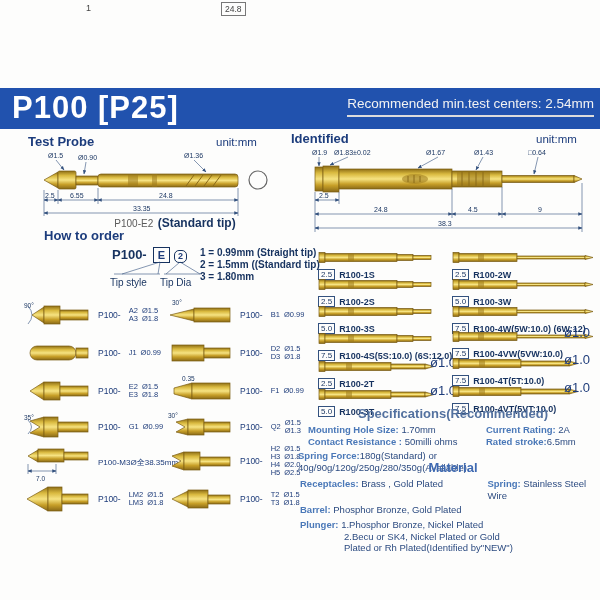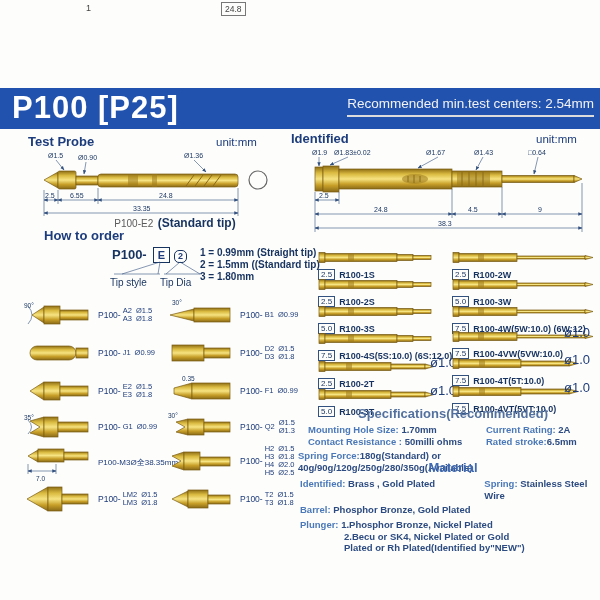--- a/index.html
+++ b/index.html
@@ -20,38 +20,38 @@
   .bx1{display:inline-block;border:1.6px solid #16325f;font-size:11px;font-weight:bold;
        padding:0 4px;margin-left:6px;line-height:14px}
   .bx2{display:inline-block;border:1.4px solid #16325f;border-radius:5px;font-size:9px;font-weight:bold;
        padding:0 3px;margin-left:4px;line-height:11px}
   .ord-lbl{font-size:10px;font-weight:normal;color:#16325f}
   .opt{font-size:10px;font-weight:bold;color:#16325f;line-height:12px;white-space:nowrap}
   
   .tip{display:flex;align-items:center;gap:4px}
   .tip svg{flex:0 0 auto}
   .tlab{display:flex;align-items:center;font-size:8.5px;color:#1e3c7a;white-space:nowrap}
-  .stack{display:inline-flex;flex-direction:column;line-height:8px;font-size:7.5px;margin-left:2px}
+  .stack{display:inline-flex;flex-direction:column;line-height:8px;font-size:7.5px;margin-left:8px}
   .stack i{font-style:normal}
   .dia{margin-left:4px}
   .tcol{display:flex;flex-direction:row;line-height:9px;font-size:8px}
   
   .ritem{width:140px}
   .rrow{display:flex;align-items:center;gap:4px;margin-top:1px}
   .dimbox{border:1px solid #33517e;font-size:8px;line-height:9px;padding:0 2px;color:#16325f}
   .rname{font-size:9px;font-weight:bold;color:#16325f;white-space:nowrap}
   .taildia{position:absolute;right:2px;top:-4px;font-size:13px;color:#1e3c7a}
   
   .blk{width:310px;font-size:9.5px}
   .blk-h{text-align:center;font-weight:bold;font-size:13px;color:#53719f;margin-bottom:3px}
   .blk-h2{text-align:center;font-weight:bold;font-size:13px;color:#3f6ab2;margin-bottom:3px}
   .srow{display:flex;line-height:12px}
   .srow .c1{width:178px;padding-left:10px}
   .lbl{color:#4a78b8;font-weight:bold}
-  .val{color:#2c4b80;font-weight:bold}
+  .val{color:#2c4b80;font-weight:normal}
   .ind{margin-left:46px;line-height:11px}
   
   svg{overflow:visible}
   .g{fill:url(#goldg);stroke:#7a5c12;stroke-width:0.7}
   .dk{fill:#9c7a1c;opacity:.55;stroke:none}
   .hl{stroke:#8a6a18;stroke-width:1;fill:none}
   .dl{stroke:#33517e;stroke-width:0.6;fill:none}
   .dt{font-size:7px;fill:#16325f;font-family:"Liberation Sans",sans-serif}
   .ann{font-size:6.5px;fill:#16325f;font-family:"Liberation Sans",sans-serif}
   .mark{font-size:9px;color:#444}
@@ -604,21 +604,21 @@
     </div>
     <div class="srow" style="margin-top:2px">
       <span><span class="lbl">Spring Force:</span><span class="val">180g(Standard) or 40g/90g/120g/250g/280/350g(Available)</span></span>
     </div>
   </div>
 
   
   <div class="abs blk" style="left:298px;top:460px">
     <div class="blk-h2">Material</div>
     <div class="srow">
-      <span class="c1" style="width:188px;padding-left:2px"><span class="lbl">Identified:</span> <span class="val">Brass , Gold Plated</span></span>
+      <span class="c1" style="width:188px;padding-left:2px"><span class="lbl">Receptacles:</span> <span class="val">Brass , Gold Plated</span></span>
       <span><span class="lbl">Spring:</span> <span class="val">Stainless Steel Wire</span></span>
     </div>
     <div class="srow" style="margin-top:2px;padding-left:2px">
       <span><span class="lbl">Barrel:</span> <span class="val">Phosphor Bronze, Gold Plated</span></span>
     </div>
     <div class="srow" style="margin-top:3px;padding-left:2px">
       <span><span class="lbl">Plunger:</span> <span class="val">1.Phosphor Bronze, Nickel Plated</span></span>
     </div>
     <div class="ind"><span class="val">2.Becu or SK4, Nickel Plated or Gold</span></div>
     <div class="ind"><span class="val">Plated or Rh Plated(Identified by"NEW")</span></div>

